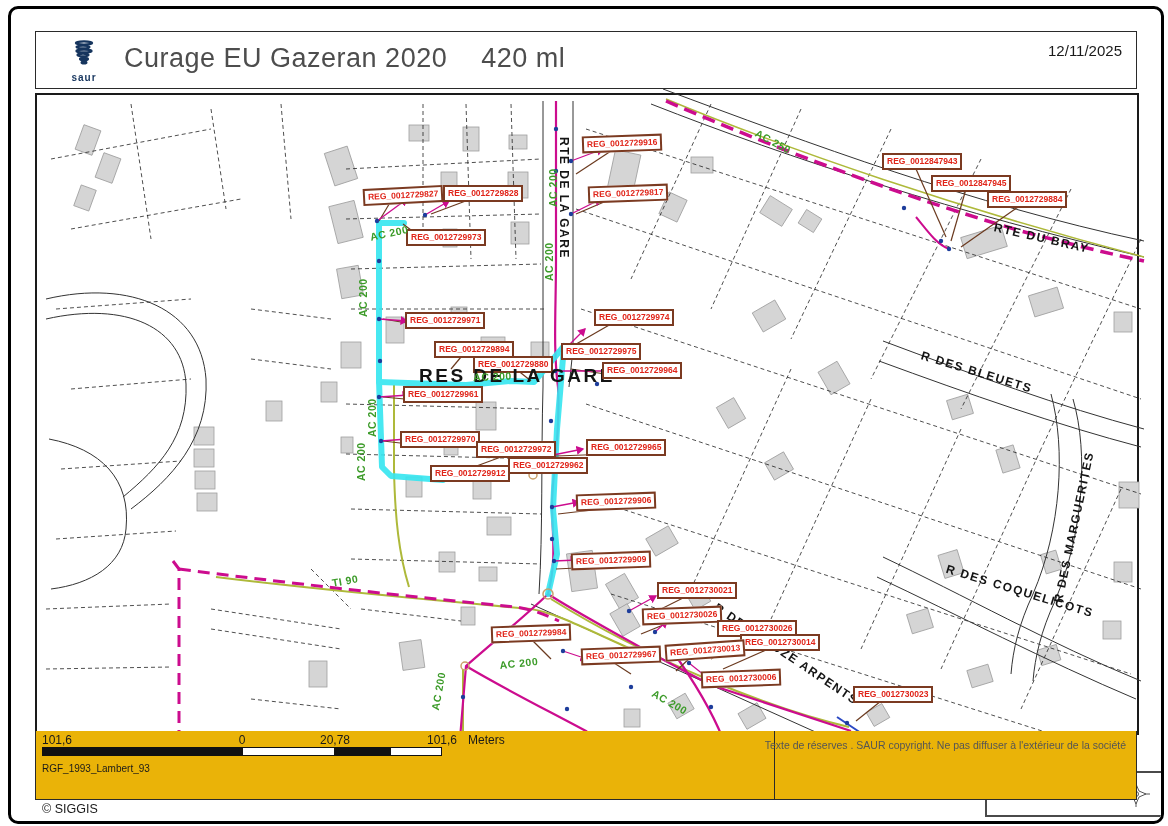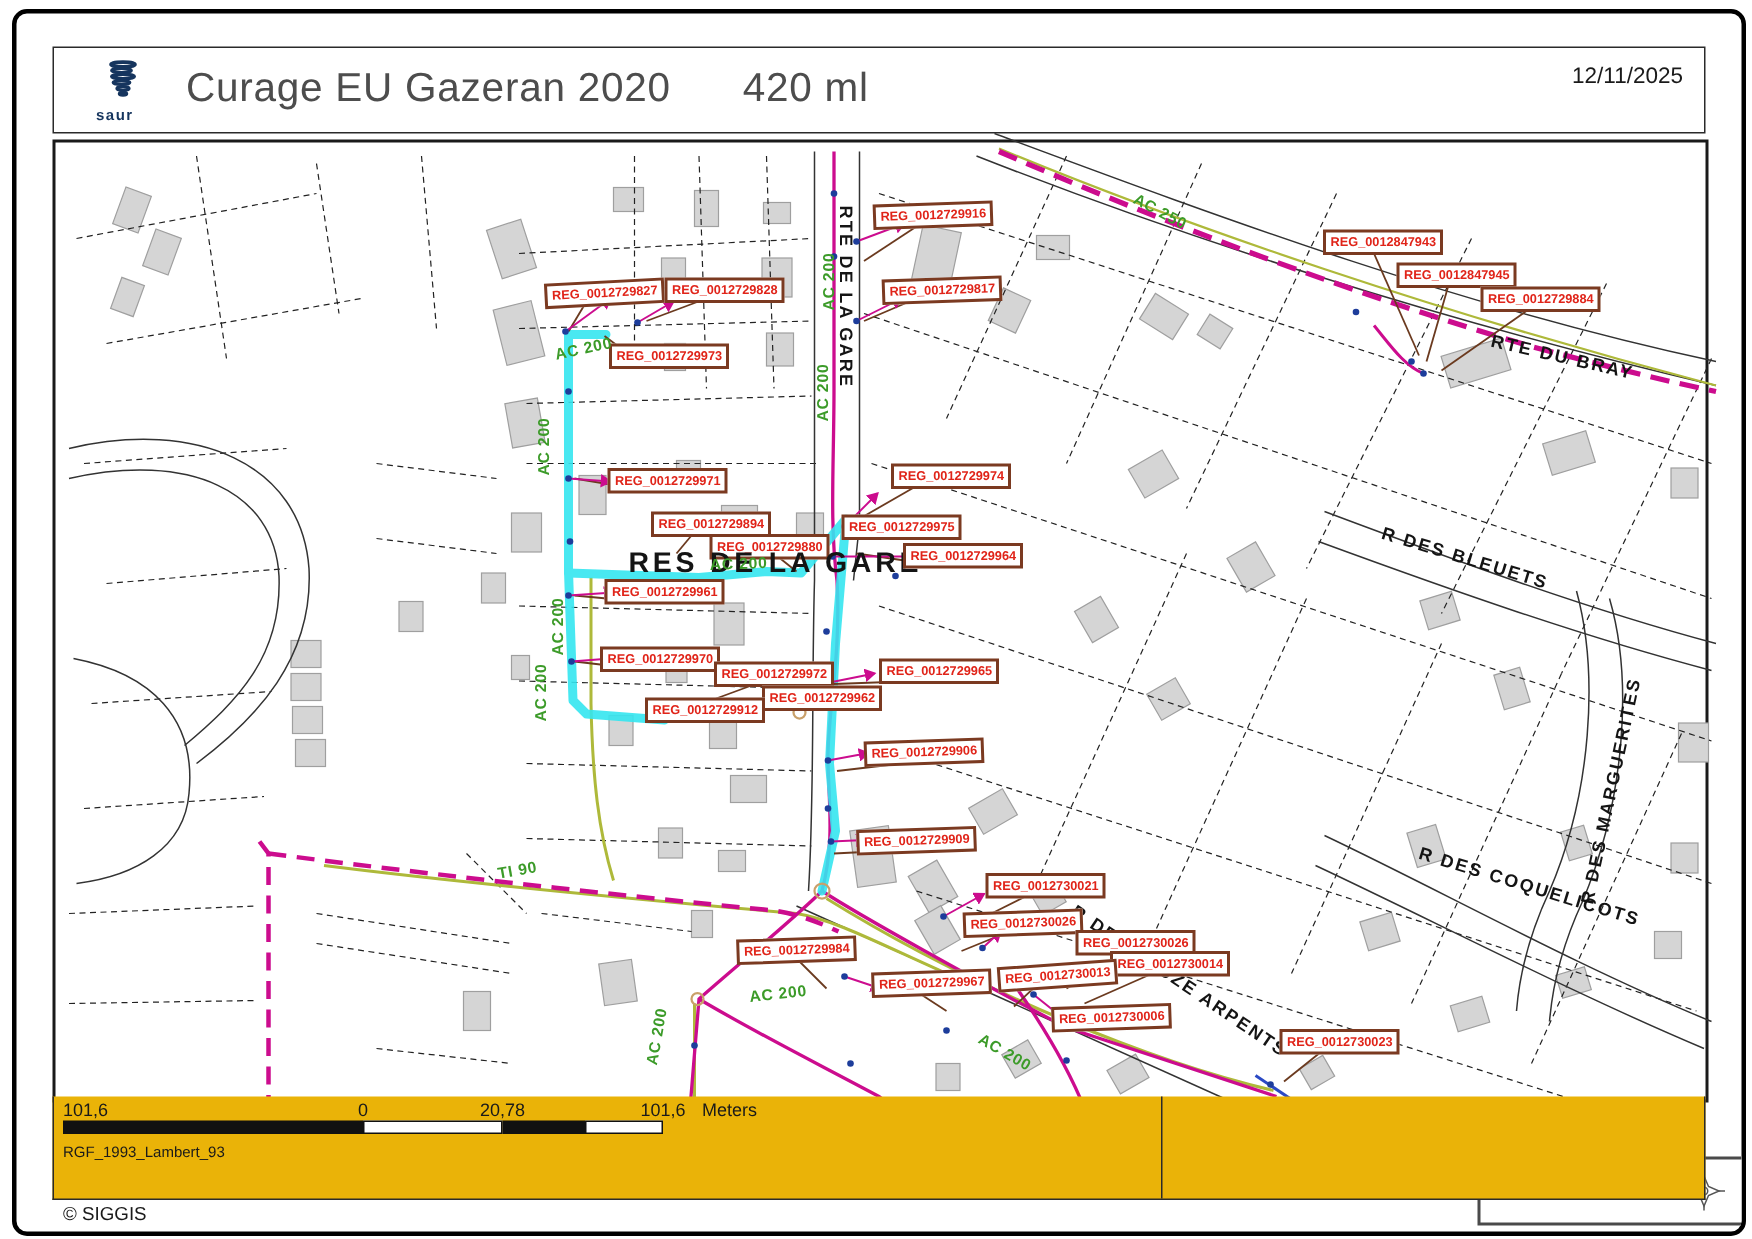--- a/index.html
+++ b/index.html
@@ -1,22 +1,22 @@
 <!DOCTYPE html>
 <html><head>
 <meta charset="utf-8">
 <style>
   html,body{margin:0;padding:0;background:#fff;}
   .page{position:absolute;left:8px;top:6px;width:1150px;height:812px;border:3px solid #000;border-radius:10px;background:#fff;font-family:"Liberation Sans",sans-serif;overflow:hidden;}
   
   .hdr{position:absolute;left:24px;top:22px;width:1100px;height:56px;border:1px solid #2a2a2a;background:#fff;}
-  .logo{position:absolute;left:28px;top:6px;width:40px;height:46px;text-align:left;}
+  .logo{position:absolute;left:28px;top:6px;width:40px;height:46px;text-align:center;}
   .logo-txt{position:absolute;left:0;top:34px;width:40px;font-size:10px;font-weight:700;color:#16355e;letter-spacing:1px;}
   .title{position:absolute;left:88px;top:11px;font-size:27px;color:#4d4d4d;letter-spacing:.5px;white-space:nowrap;}
-  .title .t2{margin-left:48px;}
+  .title .t2{margin-left:34px;}
   .date{position:absolute;right:14px;top:10px;font-size:15px;color:#1a1a1a;}
   
   .map{position:absolute;left:24px;top:84px;width:1100px;height:638px;border:2px solid #1a1a1a;background:#fff;}
   .ovl{position:absolute;left:-26px;top:-86px;width:1168px;height:826px;pointer-events:none;}
   svg.canvas{position:absolute;left:0;top:0;}
   
   .reg{position:absolute;border:2px solid #7b3a21;background:#fff;color:#e02419;font-size:8.5px;font-weight:700;padding:1px 3px;white-space:nowrap;line-height:11px;}
   .street{position:absolute;color:#141414;font-weight:700;font-size:12px;letter-spacing:1.5px;white-space:nowrap;}
   .street.big{font-size:19px;letter-spacing:2.5px;margin-top:12px;}
   .vert{transform-origin:0 0;}
@@ -405,15 +405,16 @@
 
     <div class="sb">
       <div class="seg" style="left:0;width:200px;background:#111"></div>
       <div class="seg" style="left:200px;width:93px;background:#fff;border:1px solid #111"></div>
       <div class="seg" style="left:293px;width:55px;background:#111"></div>
       <div class="seg" style="left:348px;width:52px;background:#fff;border:1px solid #111"></div>
     </div>
 
     <div class="proj">RGF_1993_Lambert_93</div>
     <div class="cpy">© SIGGIS</div>
+    <div class="reserve">Texte de réserves . SAUR copyright. Ne pas diffuser à l'extérieur de la société</div>
   </div>
 
 </div>
 
 </body></html>

